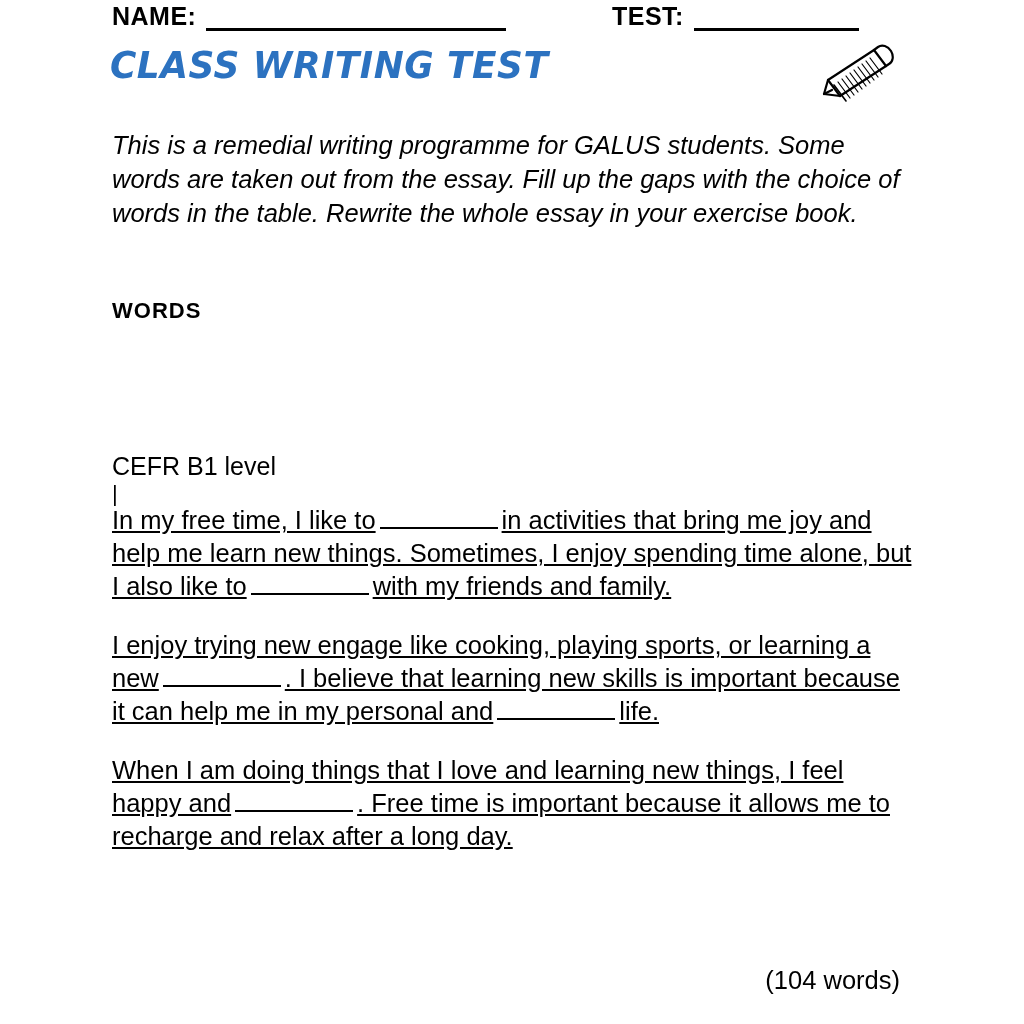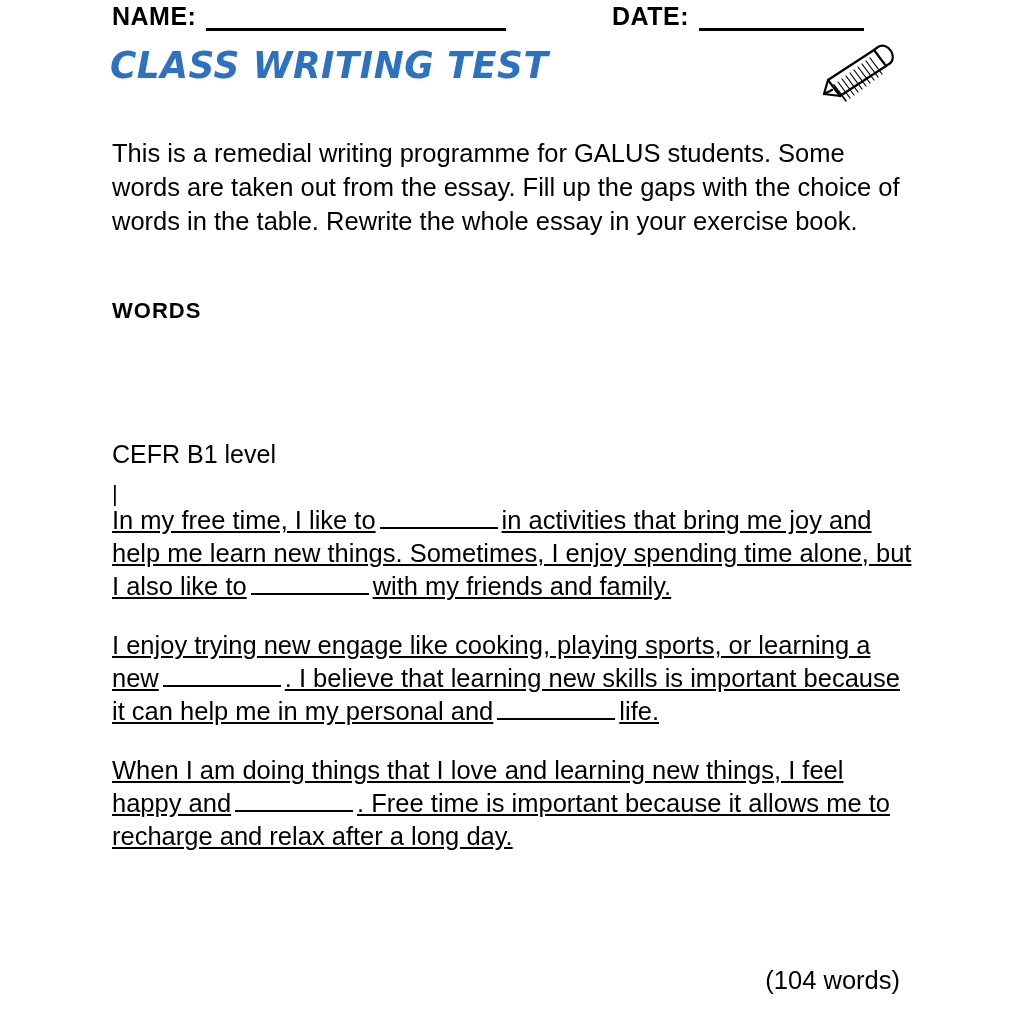--- a/index.html
+++ b/index.html
@@ -70,24 +70,25 @@
     position: absolute;
     top: 44px;
     left: 812px;
     width: 90px;
     height: 60px;
   }
 
   
   .intro {
     position: absolute;
-    top: 136px;
+    top: 128px;
     left: 112px;
     width: 790px;
     font-size: 25.5px;
+    font-style: italic;
     line-height: 34px;
     font-family: "Liberation Sans", sans-serif;
   }
 
   
   .words-heading {
     position: absolute;
     top: 298px;
     left: 112px;
     font-size: 22px;
@@ -109,21 +110,21 @@
     text-align: center;
     font-size: 24px;
     padding: 5px 2px 7px 2px;
     font-family: "Liberation Sans", sans-serif;
     white-space: nowrap;
   }
 
   
   .cefr {
     position: absolute;
-    top: 440px;
+    top: 452px;
     left: 112px;
     font-size: 25px;
   }
 
   
   .essay {
     position: absolute;
     top: 484px;
     left: 112px;
     width: 800px;
@@ -164,21 +165,21 @@
 <body>
 
 <div class="page">
 
   <div class="header-row">
     <div class="name-block">
       <span>NAME:</span>
       <span class="field-line name-line"></span>
     </div>
     <div class="date-block">
-      <span>DATE:</span>
+      <span>TEST:</span>
       <span class="field-line date-line"></span>
     </div>
   </div>
 
   <div class="title">CLASS WRITING TEST</div>
 
   <div class="pencil-icon">
     <svg viewBox="0 0 90 60" width="90" height="60" xmlns="http://www.w3.org/2000/svg">
       <g fill="none" stroke="#000" stroke-width="2.2" stroke-linejoin="round" stroke-linecap="round">
         <path d="M12 50 L16 36 L62 6 L74 22 L28 52 Z"></path>

